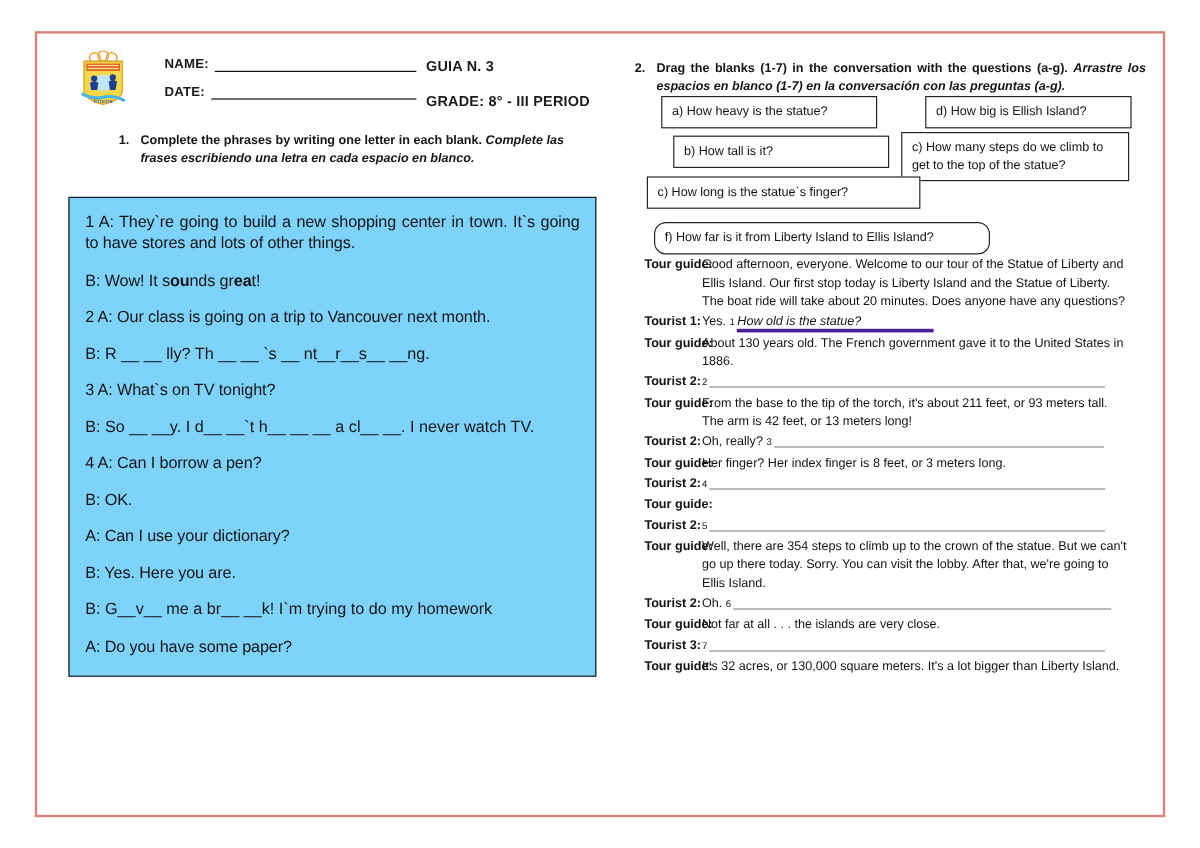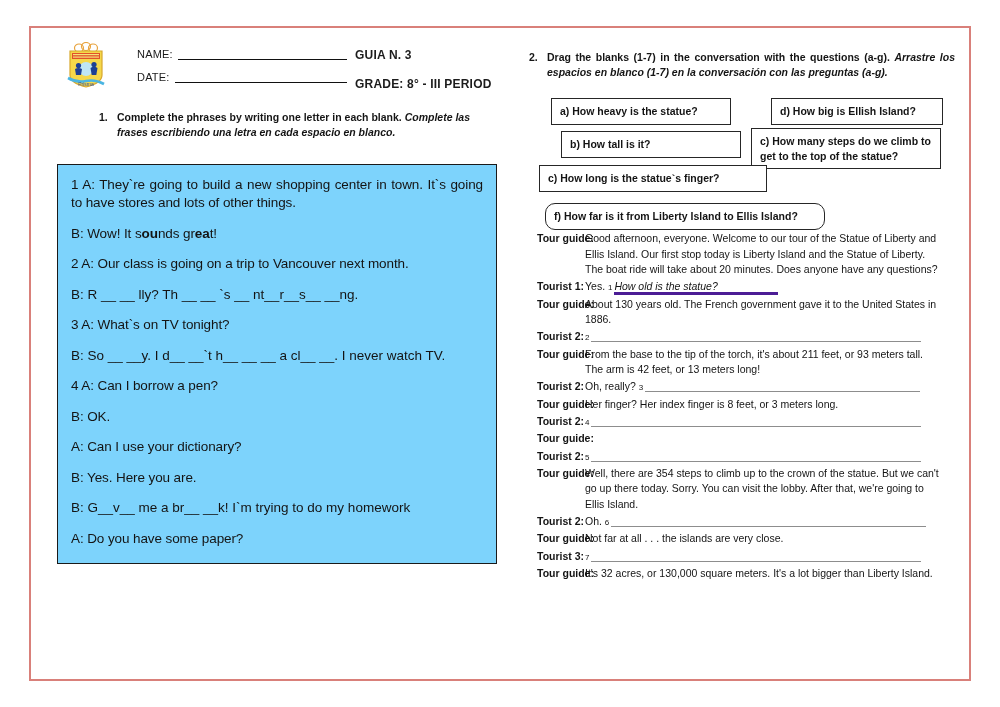--- a/index.html
+++ b/index.html
@@ -46,21 +46,21 @@
   .id-block {
     position: absolute;
     left: 88px; top: 14px;
     width: 210px;
   }
   .id-line {
     display: flex;
     align-items: flex-end;
     margin-bottom: 11px;
     font-size: 11px;
-    font-weight: normal;
+    font-weight: bold;
     color: #1c1c1c;
     letter-spacing: .2px;
   }
   .id-label { white-space: nowrap; }
   .id-rule {
     flex: 1 1 auto;
     margin-left: 5px;
     border-bottom: 1.6px solid #111;
     height: 10px;
   }
@@ -108,22 +108,21 @@
   }
   .ex-line:last-child { margin-bottom: 2px; }
   .ex-line.justify { text-align: justify; }
   .ex-line b { font-weight: bold; }
   .bl { letter-spacing: 0; }
 
   
   .options {
     position: relative;
     height: 123px;
-    margin-top: 18px;
-    font-weight: bold;
+    margin-top: 0;
   }
   .opt {
     position: absolute;
     border: 1.4px solid #262626;
     background: #fff;
     font-size: 10.5px;
     color: #141414;
     line-height: 1.35;
     padding: 5px 8px;
   }

